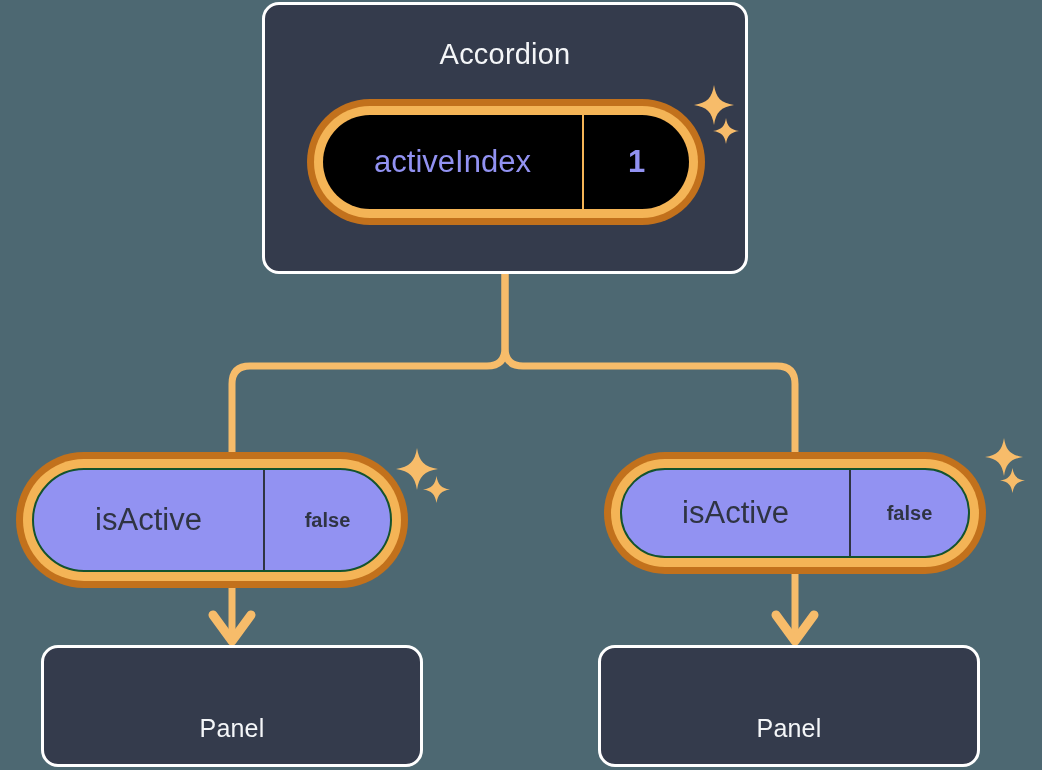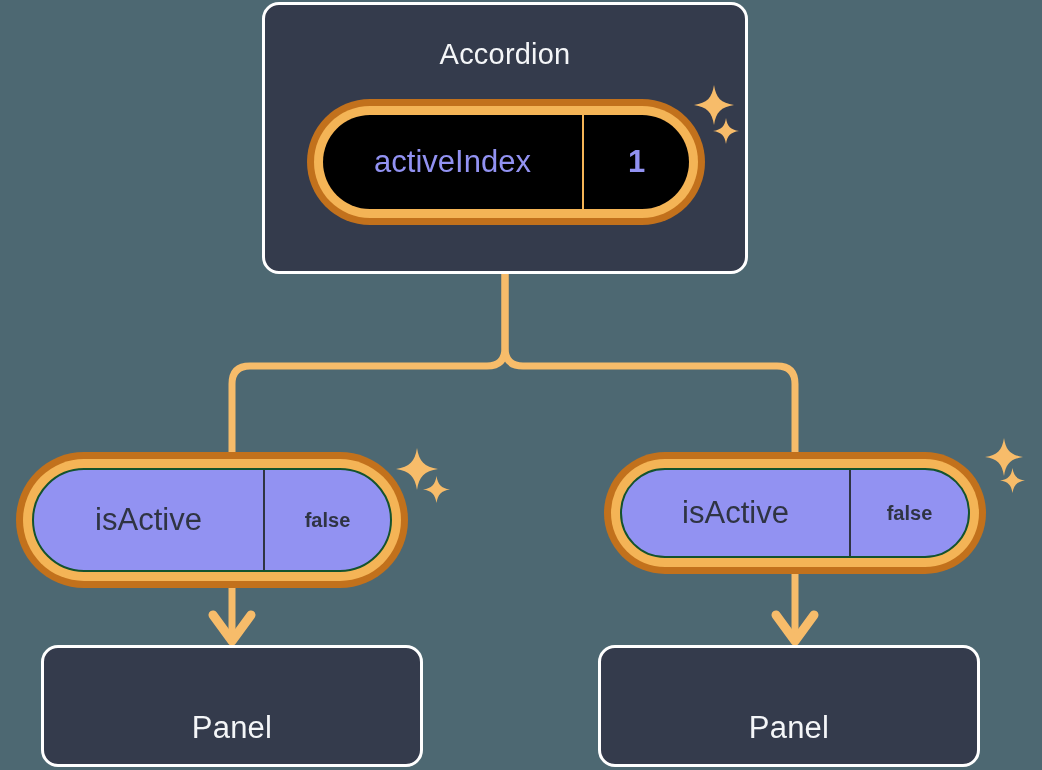--- a/index.html
+++ b/index.html
@@ -67,21 +67,21 @@
     border-radius: 17px;
     z-index: 2;
     display: flex;
     align-items: center;
     justify-content: center;
   }
   #panel-left  { left: 41px;  top: 645px; width: 382px; height: 122px; }
   #panel-right { left: 598px; top: 645px; width: 382px; height: 122px; }
   .panel-label {
     color: #f4f6f8;
-    font-size: 31px;
+    font-size: 25px;
     letter-spacing: 0.2px;
     margin-top: 44px;
   }
 
   
   .pill {
     position: absolute;
     box-sizing: border-box;
     border-radius: 999px;
     z-index: 3;

